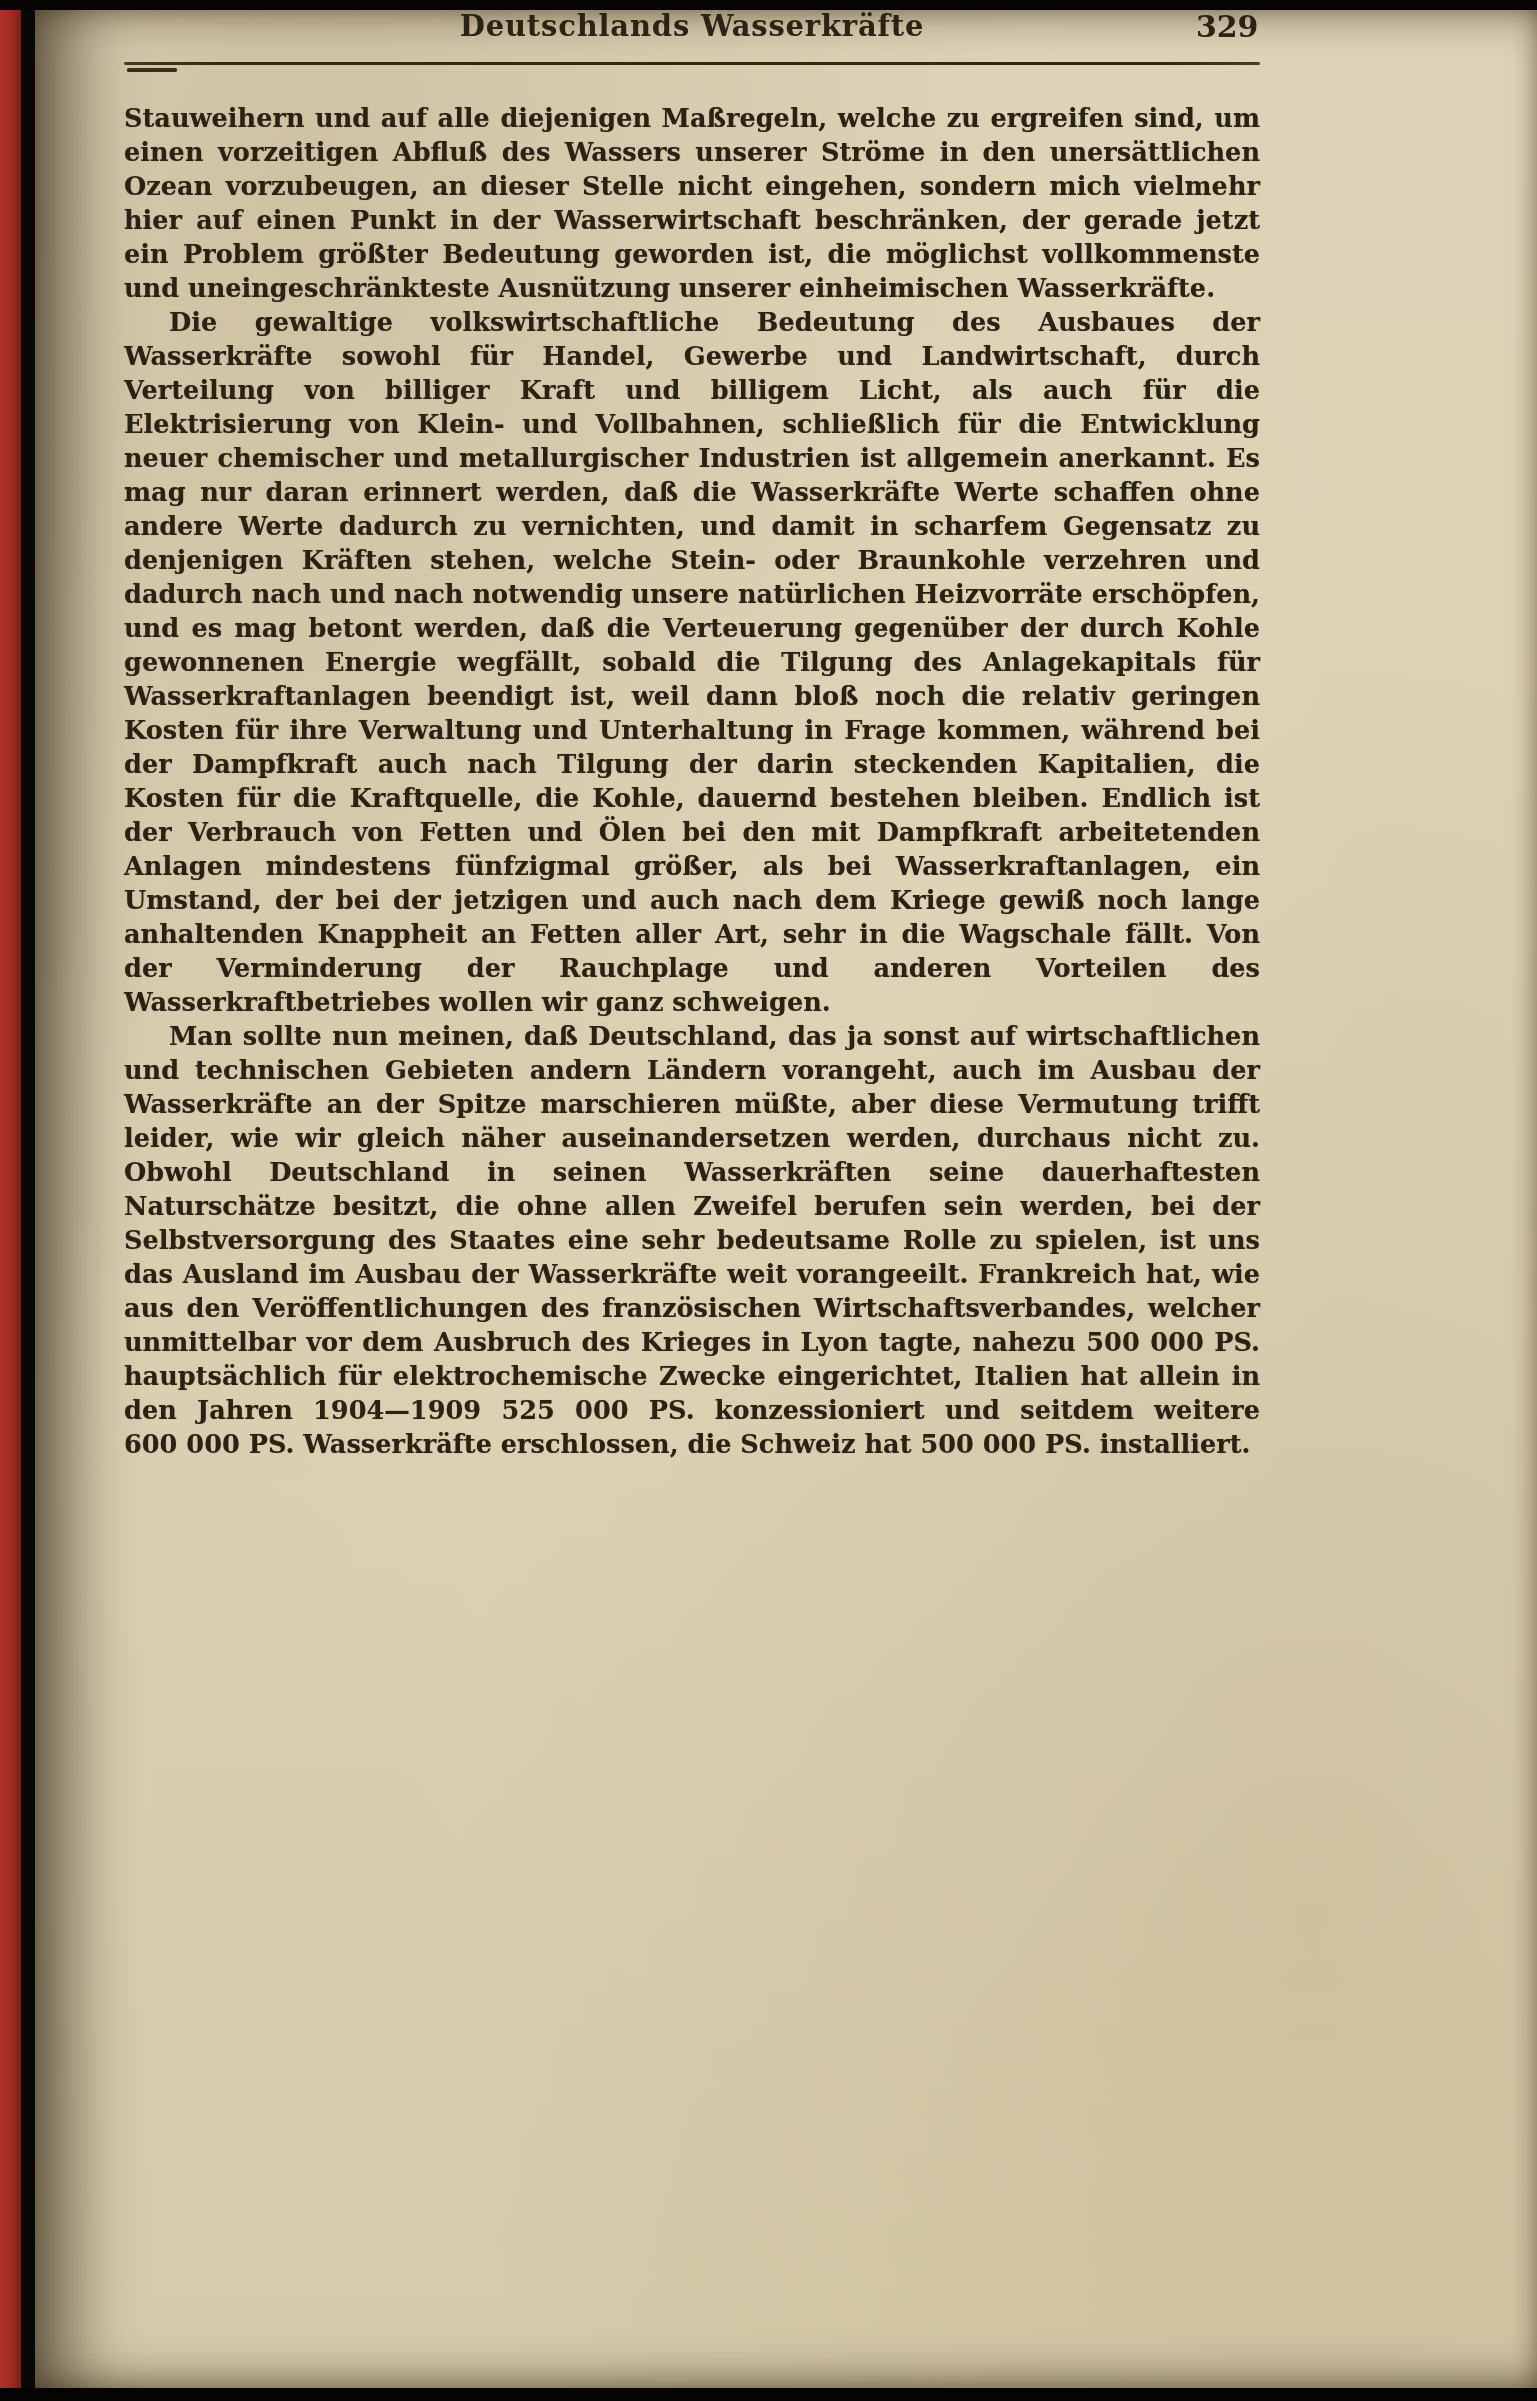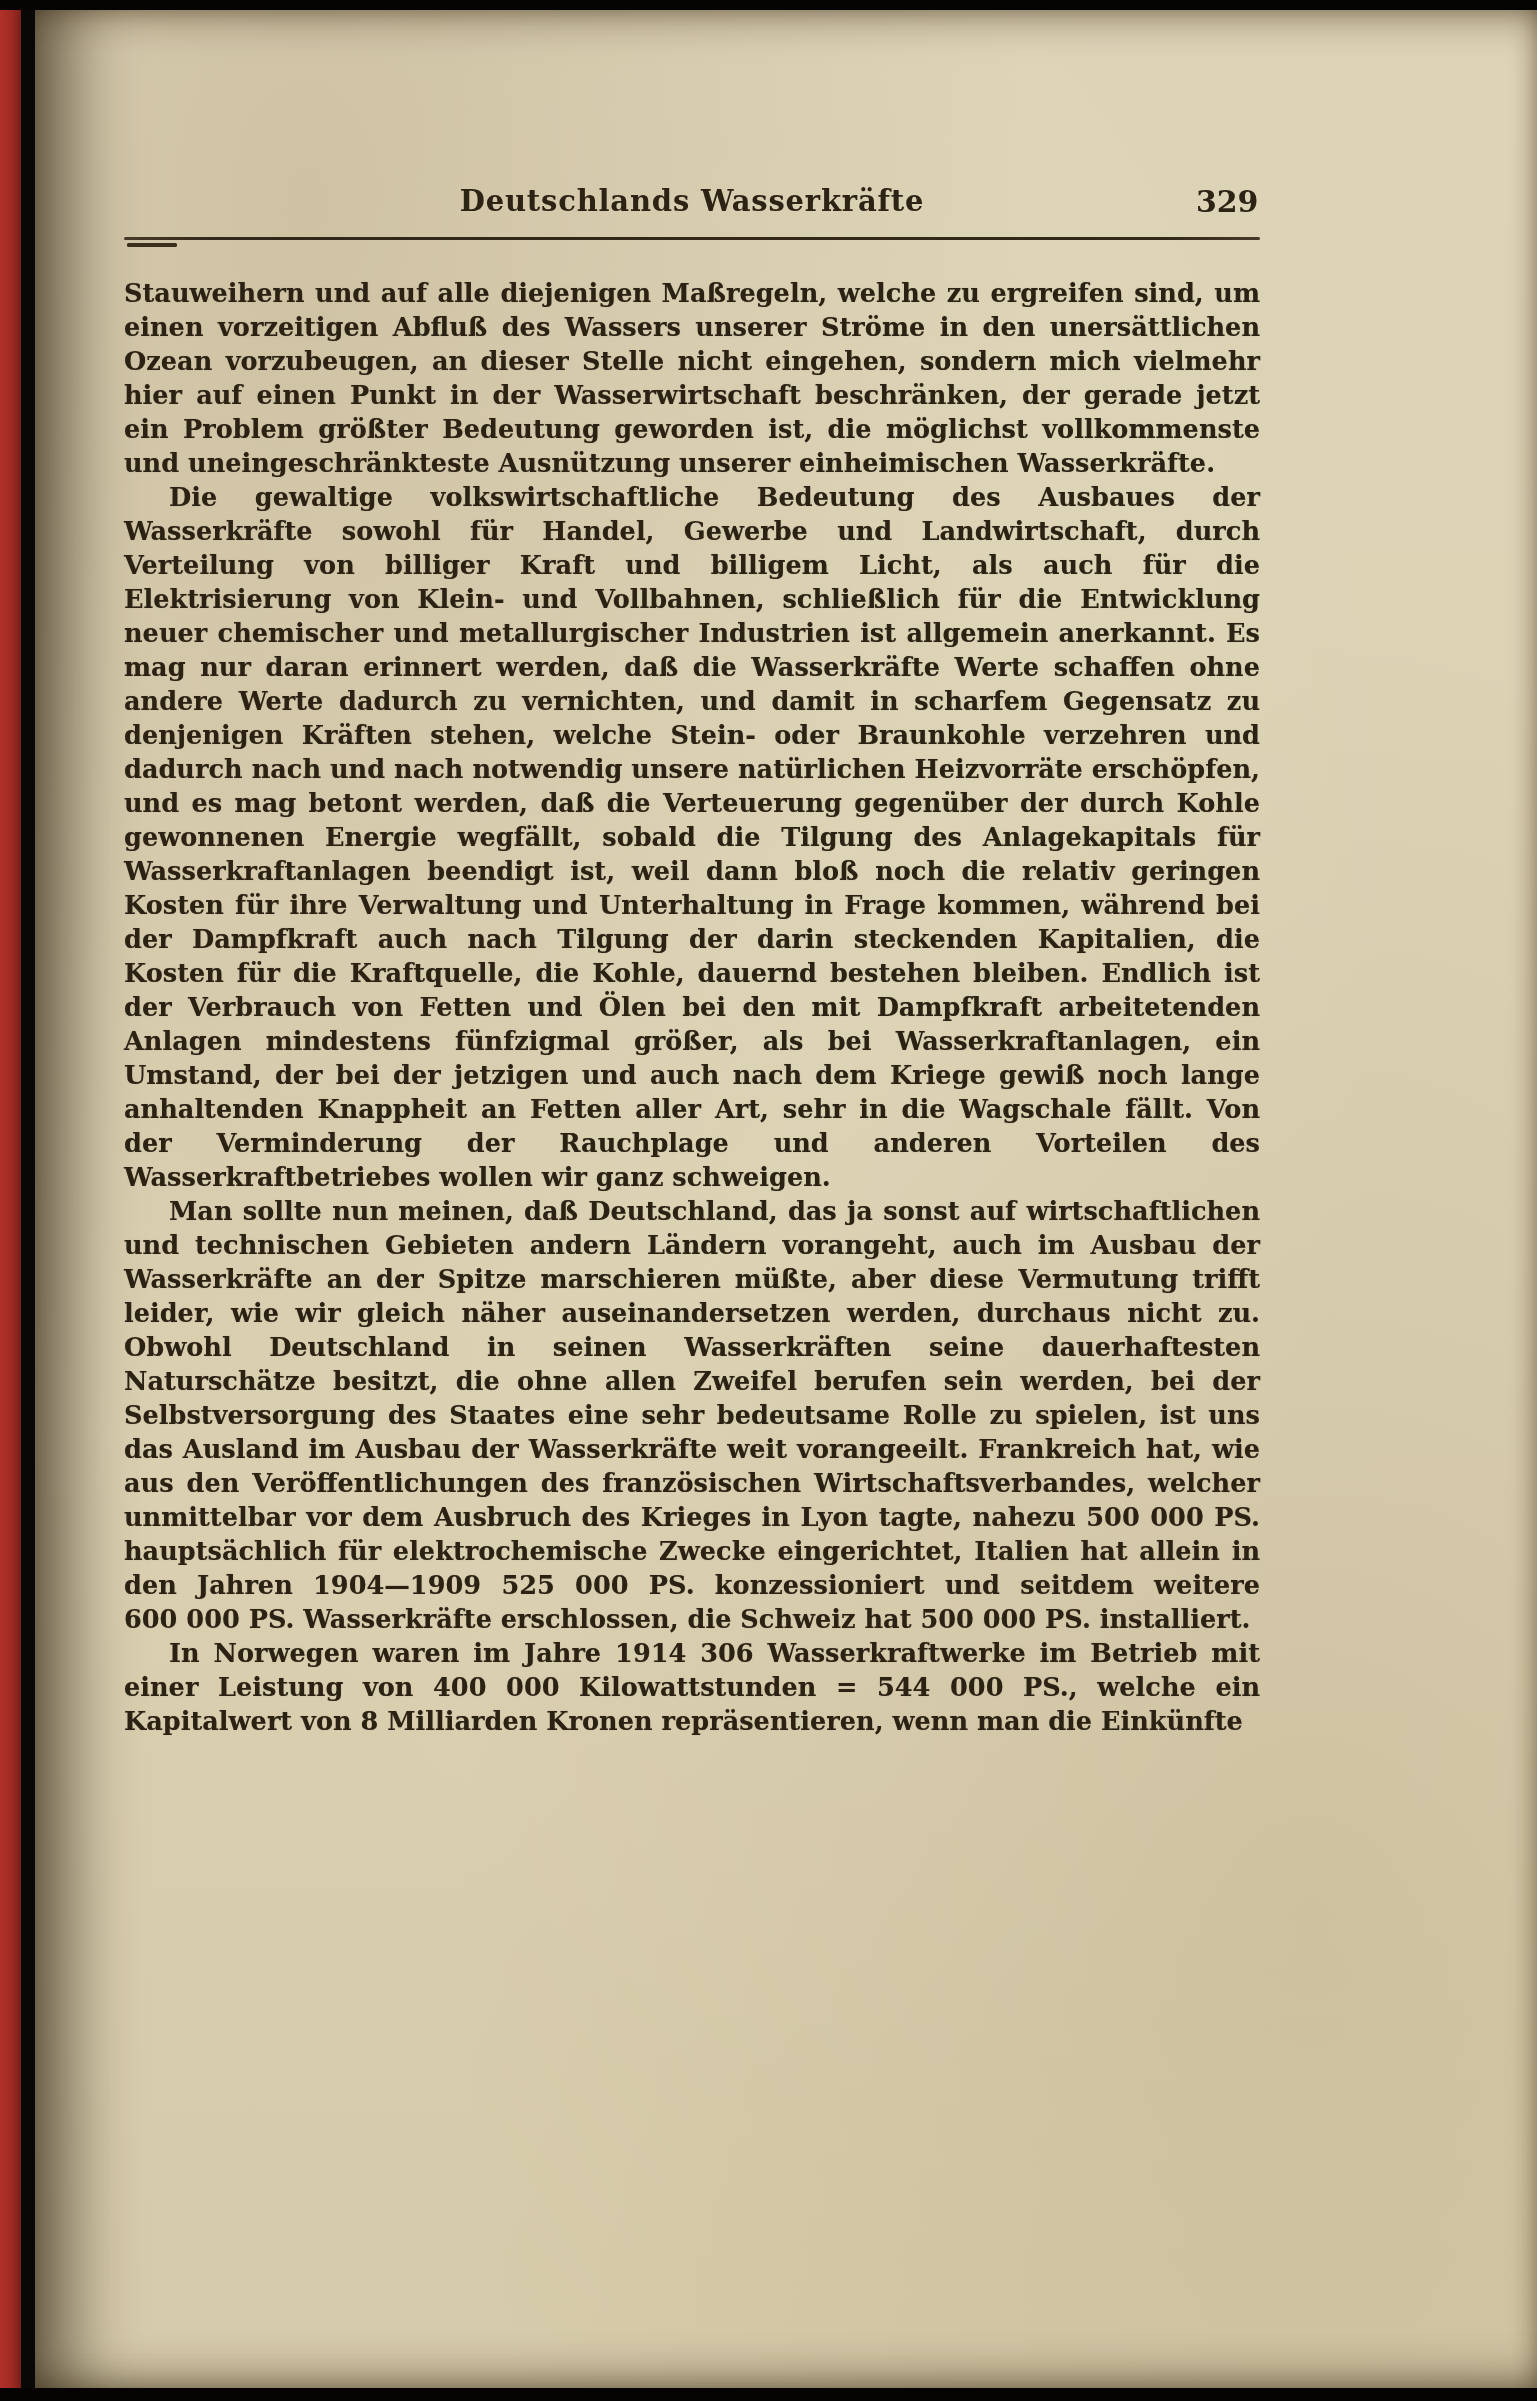--- a/index.html
+++ b/index.html
@@ -44,21 +44,20 @@
   
   .content {
     position: absolute;
     left: 89px;              
     top: 0;
     width: 1136px;
   }
 
   .running-head {
     position: relative;
-    margin-top: 175px;
     height: 42px;
   }
   .running-head .title {
     position: absolute;
     left: 0; right: 0;
     text-align: center;
     font-size: 29px;
     font-weight: bold;
     letter-spacing: 0.8px;
     color: #2c2315;
@@ -114,21 +113,20 @@
     </div>
 
     <div class="head-rule">
       <div class="head-rule-artifact"></div>
     </div>
 
     <div class="body-text">
       <p>Stauweihern und auf alle diejenigen Maßregeln, welche zu ergreifen sind, um einen vorzeitigen Abfluß des Wassers unserer Ströme in den unersättlichen Ozean vorzubeugen, an dieser Stelle nicht eingehen, sondern mich vielmehr hier auf einen Punkt in der Wasserwirtschaft beschränken, der gerade jetzt ein Problem größter Bedeutung geworden ist, die möglichst vollkommenste und uneingeschränkteste Ausnützung unserer einheimischen Wasserkräfte.</p>
       <p class="indented">Die gewaltige volkswirtschaftliche Bedeutung des Ausbaues der Wasserkräfte sowohl für Handel, Gewerbe und Landwirtschaft, durch Verteilung von billiger Kraft und billigem Licht, als auch für die Elektrisierung von Klein- und Vollbahnen, schließlich für die Entwicklung neuer chemischer und metallurgischer Industrien ist allgemein anerkannt. Es mag nur daran erinnert werden, daß die Wasserkräfte Werte schaffen ohne andere Werte dadurch zu vernichten, und damit in scharfem Gegensatz zu denjenigen Kräften stehen, welche Stein- oder Braunkohle verzehren und dadurch nach und nach notwendig unsere natürlichen Heizvorräte erschöpfen, und es mag betont werden, daß die Verteuerung gegenüber der durch Kohle gewonnenen Energie wegfällt, sobald die Tilgung des Anlagekapitals für Wasserkraftanlagen beendigt ist, weil dann bloß noch die relativ geringen Kosten für ihre Verwaltung und Unterhaltung in Frage kommen, während bei der Dampfkraft auch nach Tilgung der darin steckenden Kapitalien, die Kosten für die Kraftquelle, die Kohle, dauernd bestehen bleiben. Endlich ist der Verbrauch von Fetten und Ölen bei den mit Dampfkraft arbeitetenden Anlagen mindestens fünfzigmal größer, als bei Wasserkraftanlagen, ein Umstand, der bei der jetzigen und auch nach dem Kriege gewiß noch lange anhaltenden Knappheit an Fetten aller Art, sehr in die Wagschale fällt. Von der Verminderung der Rauchplage und anderen Vorteilen des Wasserkraftbetriebes wollen wir ganz schweigen.</p>
       <p class="indented">Man sollte nun meinen, daß Deutschland, das ja sonst auf wirtschaftlichen und technischen Gebieten andern Ländern vorangeht, auch im Ausbau der Wasserkräfte an der Spitze marschieren müßte, aber diese Vermutung trifft leider, wie wir gleich näher auseinandersetzen werden, durchaus nicht zu. Obwohl Deutschland in seinen Wasserkräften seine dauerhaftesten Naturschätze besitzt, die ohne allen Zweifel berufen sein werden, bei der Selbstversorgung des Staates eine sehr bedeutsame Rolle zu spielen, ist uns das Ausland im Ausbau der Wasserkräfte weit vorangeeilt. Frankreich hat, wie aus den Veröffentlichungen des französischen Wirtschaftsverbandes, welcher unmittelbar vor dem Ausbruch des Krieges in Lyon tagte, nahezu 500&nbsp;000 PS. hauptsächlich für elektrochemische Zwecke eingerichtet, Italien hat allein in den Jahren 1904—1909 525&nbsp;000 PS. konzessioniert und seitdem weitere 600&nbsp;000 PS. Wasserkräfte erschlossen, die Schweiz hat 500&nbsp;000 PS. installiert.</p>
-      <p class="indented">In Norwegen waren im Jahre 1914 306 Wasserkraftwerke im Betrieb mit einer Leistung von 400&nbsp;000 Kilowattstunden = 544&nbsp;000 PS., welche ein Kapitalwert von 8 Milliarden Kronen repräsentieren, wenn man die Einkünfte</p>
     </div>
 
   </div>
 </div>
 
 <div class="edge-top"></div>
 <div class="edge-bottom"></div>
 
 
 </body></html>

